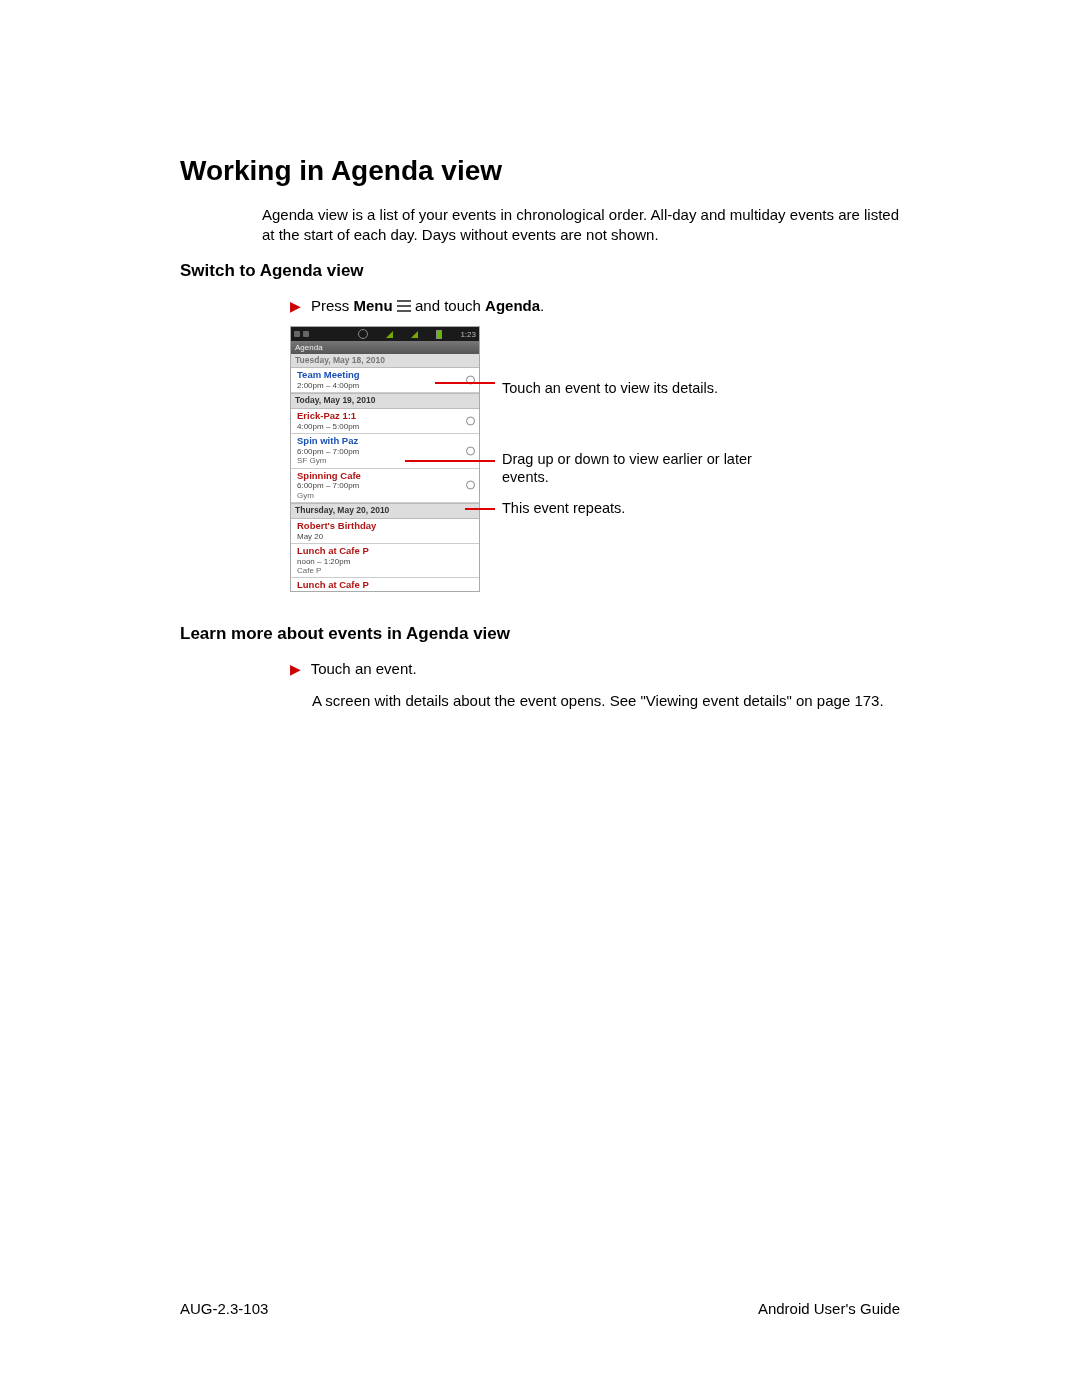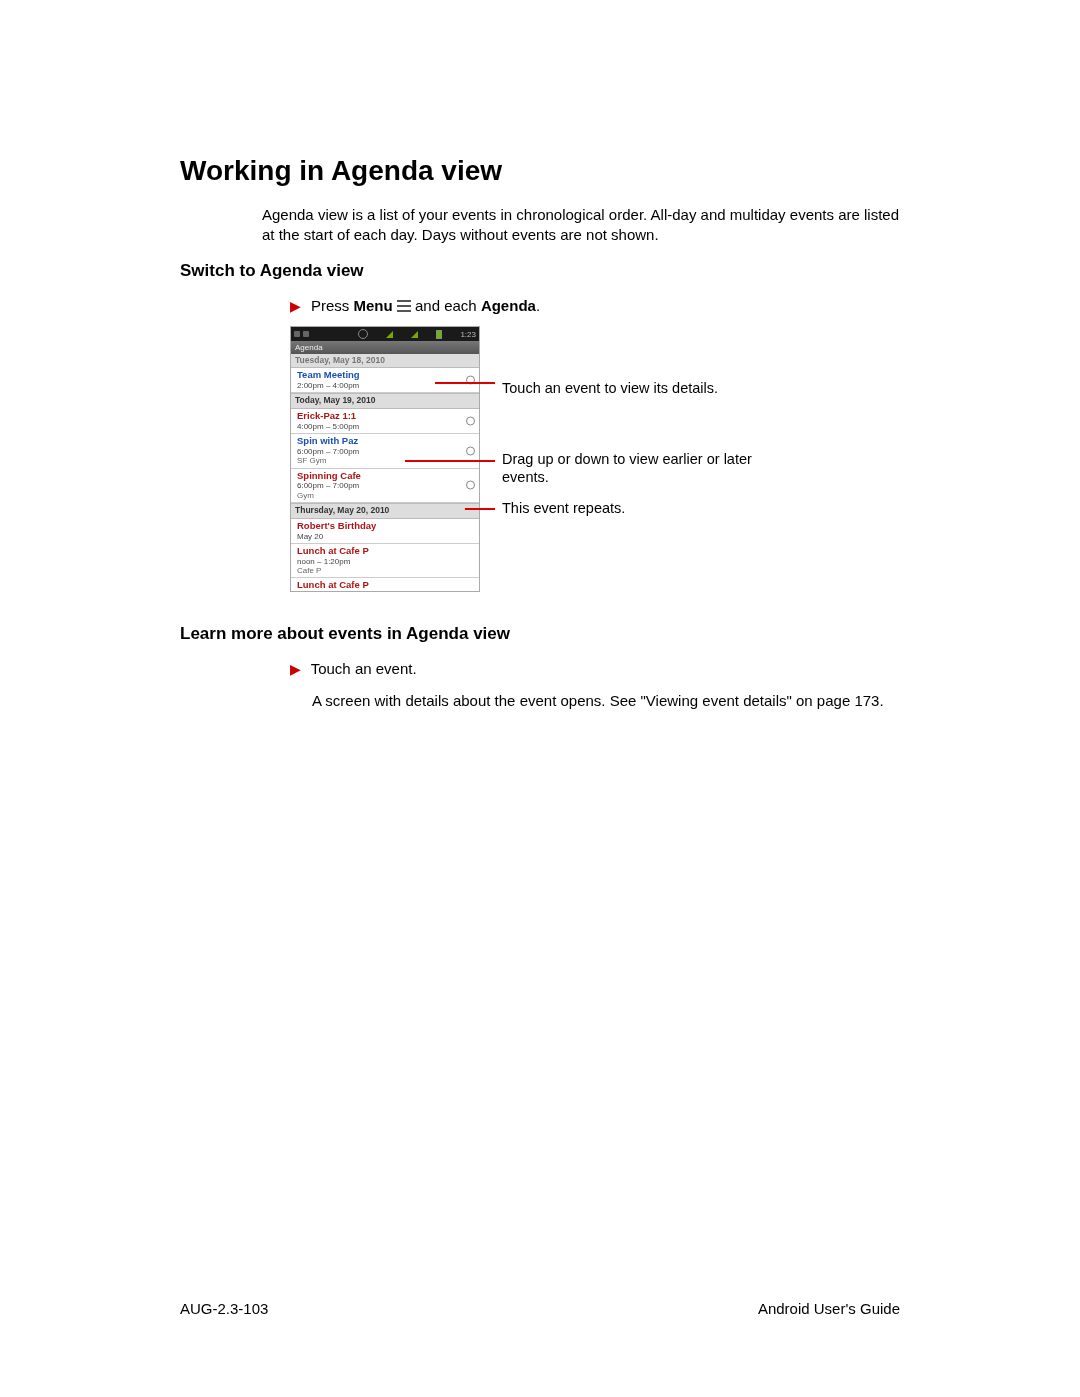--- a/index.html
+++ b/index.html
@@ -149,21 +149,21 @@
   <h1>Working in Agenda view</h1>
 
   <p class="intro">Agenda view is a list of your events in chronological order. All-day and multiday events are listed at the start of each day. Days without events are not shown.</p>
 
   <h2>Switch to Agenda view</h2>
 
   <div class="step">
     <span class="tri">▶</span>
     <span>
       <span>Press </span><span class="bold">Menu</span>
-      <span class="menu-icon"></span><span> and each </span><span class="bold">Agenda</span><span>.</span>
+      <span class="menu-icon"></span><span> and touch </span><span class="bold">Agenda</span><span>.</span>
     </span>
   </div>
 
   <div class="shot-row">
     <div class="phone">
       <div class="statusbar">
         <span class="sb-left">
           <span class="sb-dot"></span>
           <span class="sb-dot"></span>
         </span>

